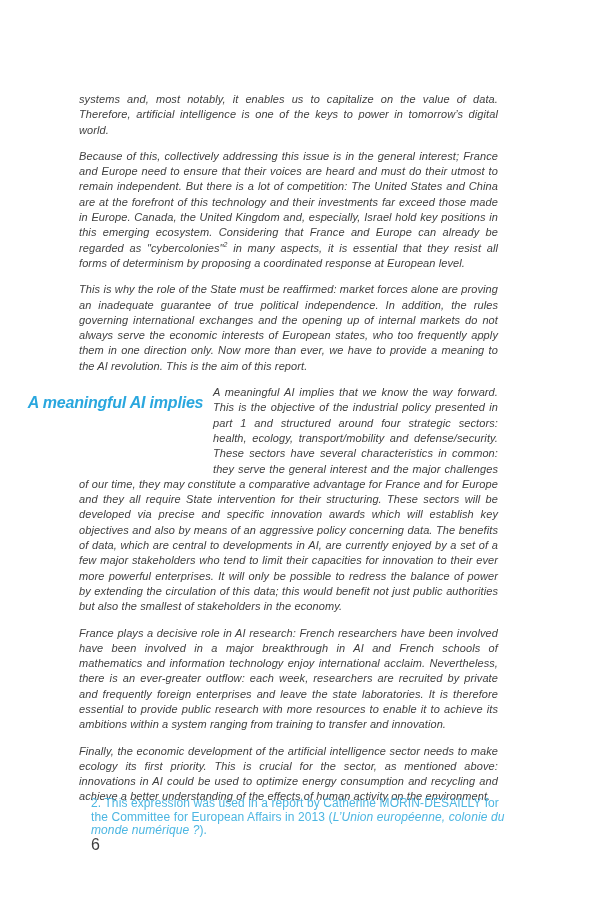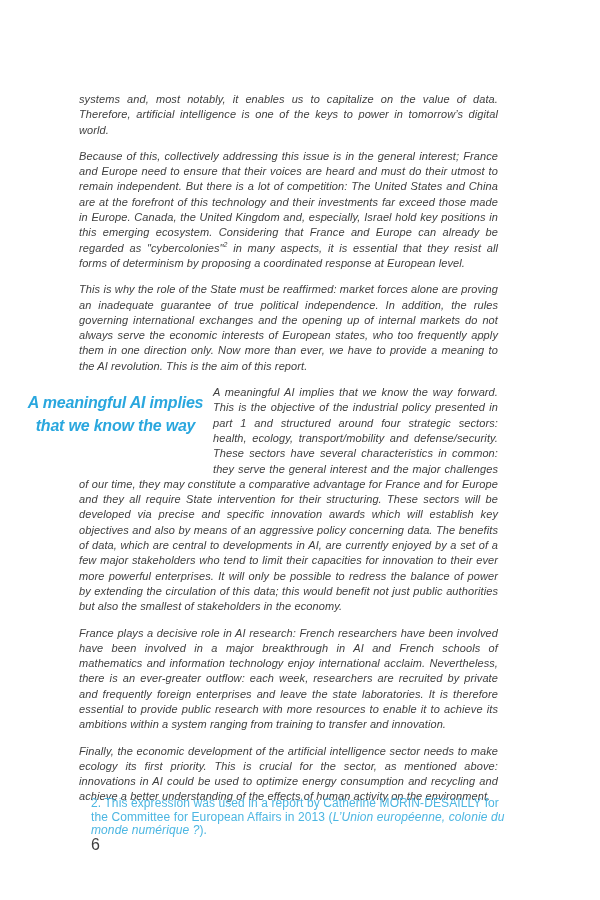--- a/index.html
+++ b/index.html
@@ -73,21 +73,20 @@
   <div class="content">
 
     <p class="body-para">systems and, most notably, it enables us to capitalize on the value of data. Therefore, artificial intelligence is one of the keys to power in tomorrow’s digital world.</p>
 
     <p class="body-para"><span>Because of this, collectively addressing this issue is in the general interest; France and Europe need to ensure that their voices are heard and must do their utmost to remain independent. But there is a lot of competition: The United States and China are at the forefront of this technology and their investments far exceed those made in Europe. Canada, the United Kingdom and, especially, Israel hold key positions in this emerging ecosystem. Considering that France and Europe can already be regarded as "cybercolonies"</span><sup>2</sup><span> in many aspects, it is essential that they resist all forms of determinism by proposing a coordinated response at European level.</span></p>
 
     <p class="body-para">This is why the role of the State must be reaffirmed: market forces alone are proving an inadequate guarantee of true political independence. In addition, the rules governing international exchanges and the opening up of internal markets do not always serve the economic interests of European states, who too frequently apply them in one direction only. Now more than ever, we have to provide a meaning to the AI revolution. This is the aim of this report.</p>
 
     <p class="body-para"><span class="pullquote">
           <span class="pq-line">A meaningful AI implies</span>
-          <span class="pq-line">that we know the way</span>
         </span><span>A meaningful AI implies that we know the way forward. This is the objective of the industrial policy presented in part 1 and structured around four strategic sectors: health, ecology, transport/mobility and defense/security. These sectors have several characteristics in common: they serve the general interest and the major challenges of our time, they may constitute a comparative advantage for France and for Europe and they all require State intervention for their structuring. These sectors will be developed via precise and specific innovation awards which will establish key objectives and also by means of an aggressive policy concerning data. The benefits of data, which are central to developments in AI, are currently enjoyed by a set of a few major stakeholders who tend to limit their capacities for innovation to their ever more powerful enterprises. It will only be possible to redress the balance of power by extending the circulation of this data; this would benefit not just public authorities but also the smallest of stakeholders in the economy.</span></p>
 
     <p class="body-para">France plays a decisive role in AI research: French researchers have been involved have been involved in a major breakthrough in AI and French schools of mathematics and information technology enjoy international acclaim. Nevertheless, there is an ever-greater outflow: each week, researchers are recruited by private and frequently foreign enterprises and leave the state laboratories. It is therefore essential to provide public research with more resources to enable it to achieve its ambitions within a system ranging from training to transfer and innovation.</p>
 
     <p class="body-para">Finally, the economic development of the artificial intelligence sector needs to make ecology its first priority. This is crucial for the sector, as mentioned above: innovations in AI could be used to optimize energy consumption and recycling and achieve a better understanding of the effects of human activity on the environment.</p>
 
   </div>
 
   <div class="footnote"><span>2. This expression was used in a report by Catherine MORIN-DESAILLY for the Committee for European Affairs in 2013 (</span><span class="italic">L’Union européenne, colonie du monde numérique ?</span><span>).</span></div>
 

